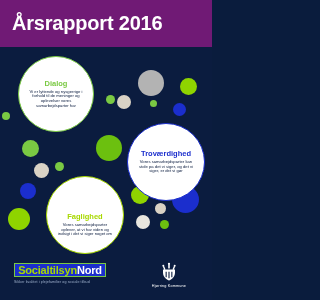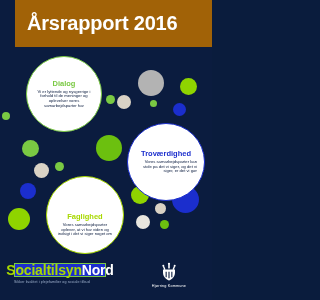--- a/index.html
+++ b/index.html
@@ -13,24 +13,24 @@
   #poster {
     position: relative;
     width: 212px;
     height: 300px;
     background: #0b1c3f;
     overflow: hidden;
   }
   
   .header {
     position: absolute;
-    left: 15px; top: 0;
+    left: 0; top: 0;
     width: 212px;
     height: 47px;
-    background: #a16207;
+    background: #701a75;
     z-index: 40;
     padding-left: 47px;
   }
   .title {
     position: absolute;
     left: 12px;
     top: 12px;
     color: #ffffff;
     font-size: 20px;
     font-weight: bold;
@@ -61,34 +61,33 @@
   .bubble-title {
     font-weight: bold;
     line-height: 1.05;
     margin-bottom: 2px;
   }
   .bubble-body {
     line-height: 1.12;
     color: #0b1c3f;
   }
   #bubble-dialog {
-    left: 26px; top: 56px;
+    left: 18px; top: 56px;
     width: 76px; height: 76px;
     border: 1.5px solid #7ac943;
     padding: 0 7px;
   }
   #bubble-dialog .bubble-title { color: #7ac943; font-size: 7.5px; }
   #bubble-dialog .bubble-body { font-size: 4.2px; }
 
   #bubble-trov {
     left: 127px; top: 123px;
     width: 78px; height: 78px;
     border: 1.5px solid #1b2ecd;
     padding: 0 7px;
-    text-align: right;
   }
   #bubble-trov .bubble-title { color: #1b2ecd; font-size: 7.5px; }
   #bubble-trov .bubble-body { font-size: 4.2px; }
 
   #bubble-fag {
     left: 46px; top: 176px;
     width: 78px; height: 78px;
     border: 1.5px solid #a8d900;
     padding: 0 8px;
   }
@@ -112,21 +111,21 @@
     height: 14px;
     background: #1b2ecd;
     border: 1px solid #7ac943;
     box-sizing: border-box;
     display: flex;
     align-items: center;
     justify-content: center;
   }
   .logo-text {
     color: #ffffff;
-    font-size: 14px;
+    font-size: 11px;
     font-weight: bold;
     letter-spacing: -0.2px;
     white-space: nowrap;
   }
   .logo-text .accent { color: #a8d900; }
   .tagline {
     position: absolute;
     left: 14px;
     top: 22px;
     width: 110px;

